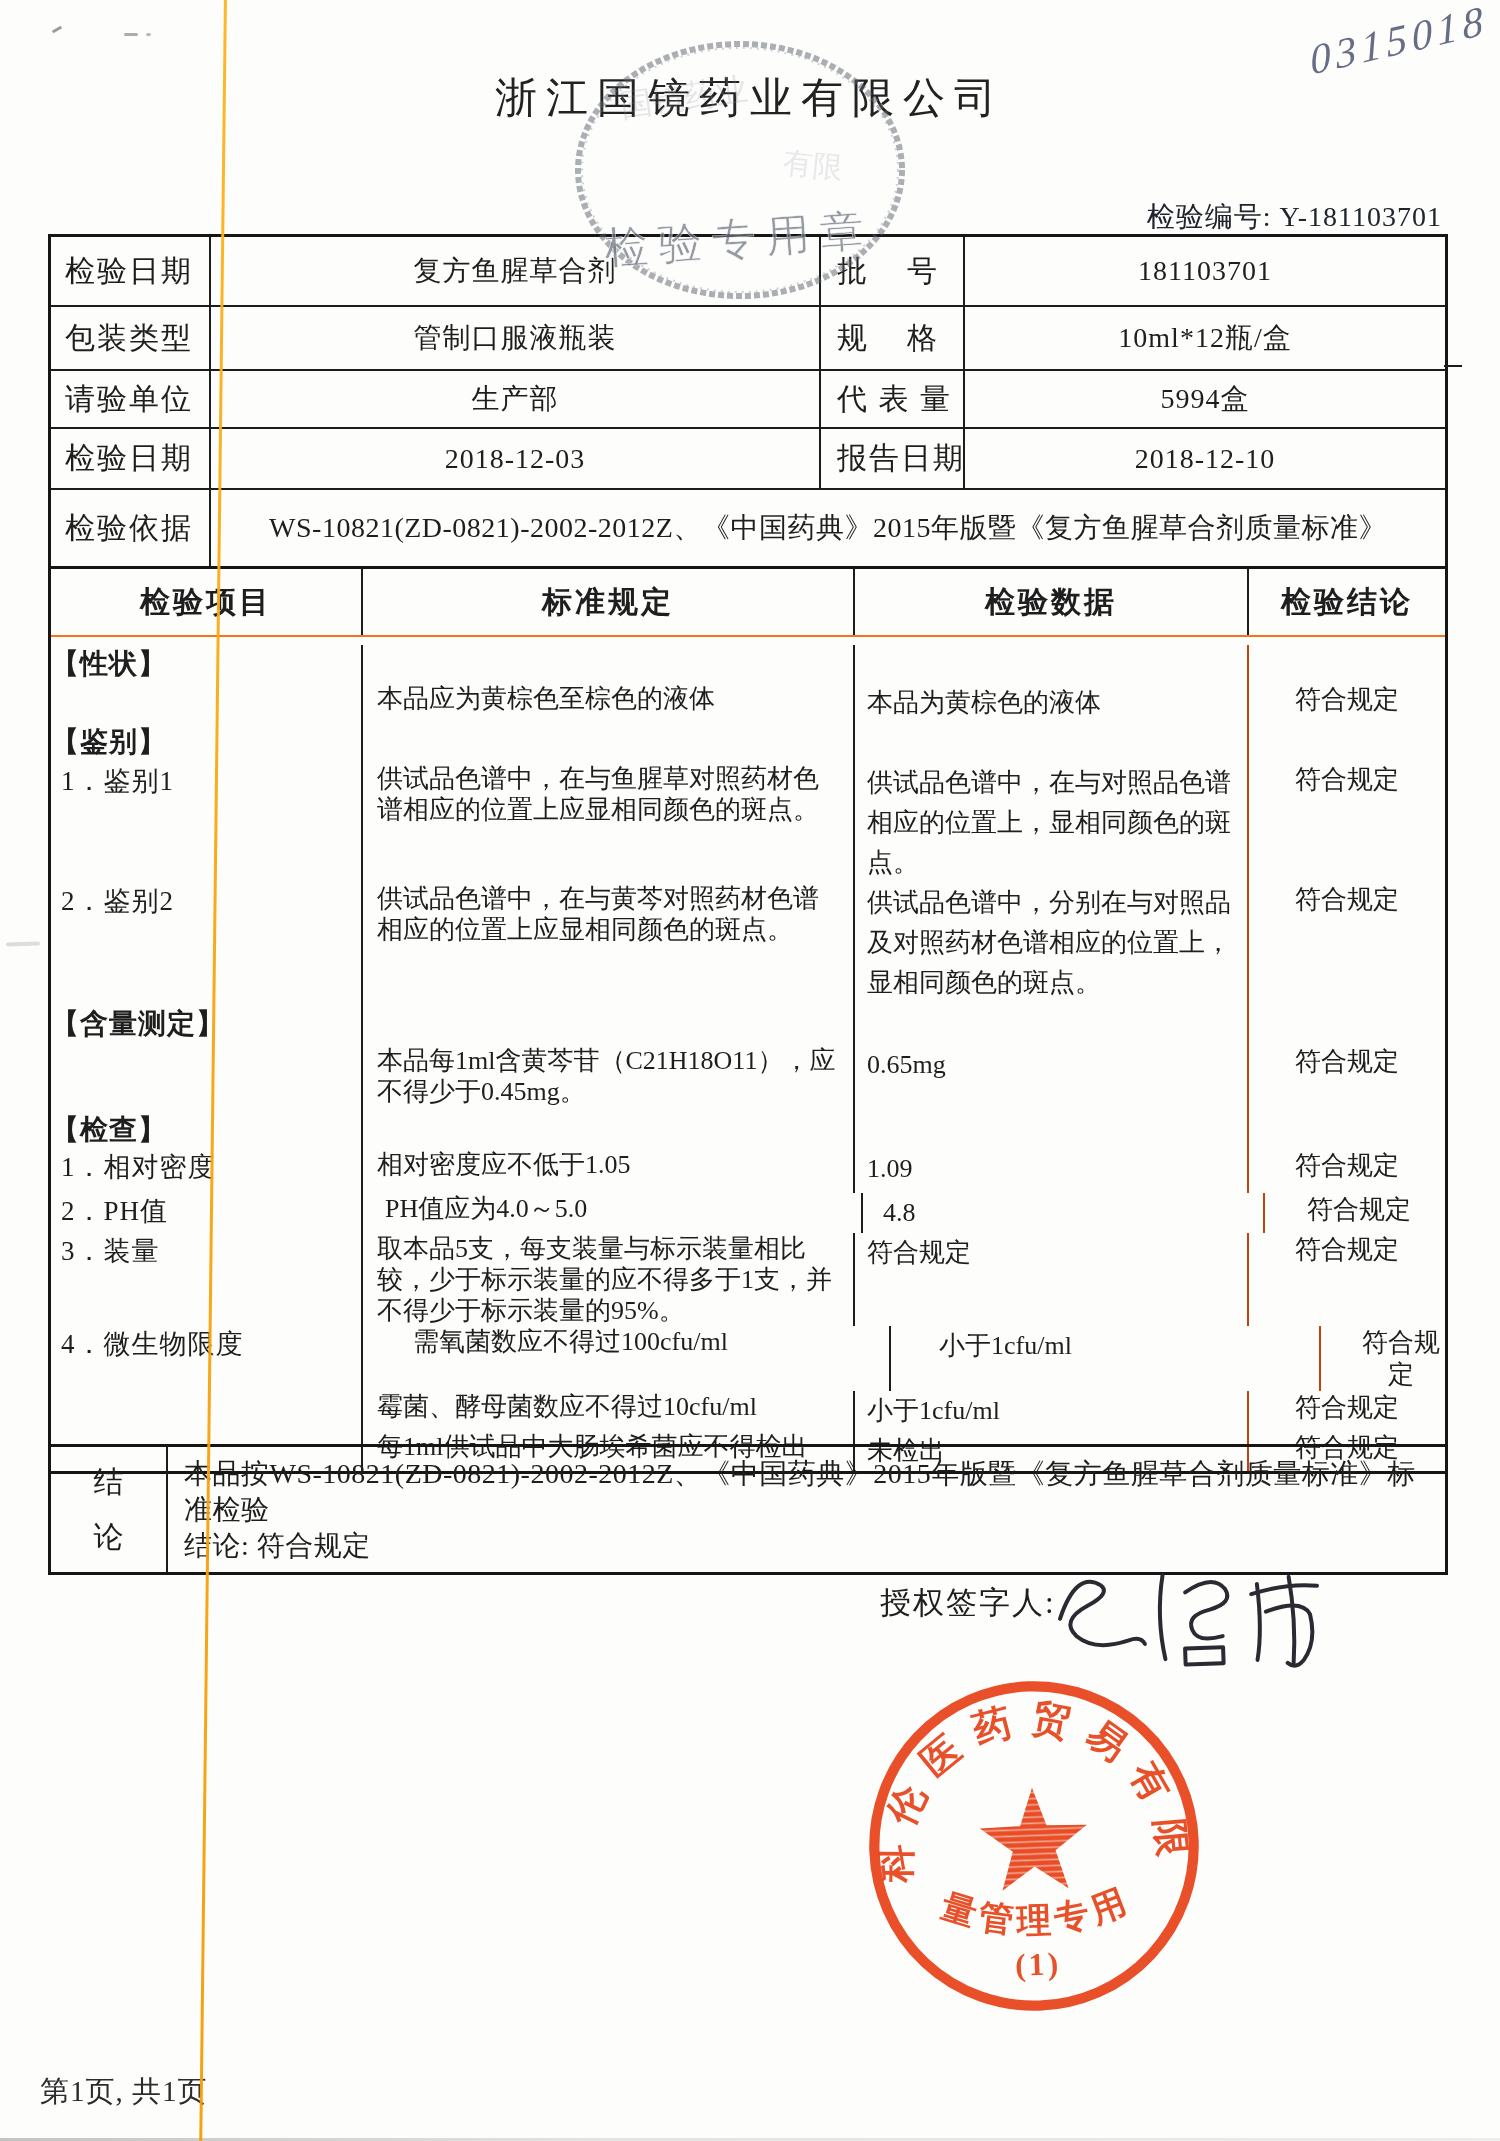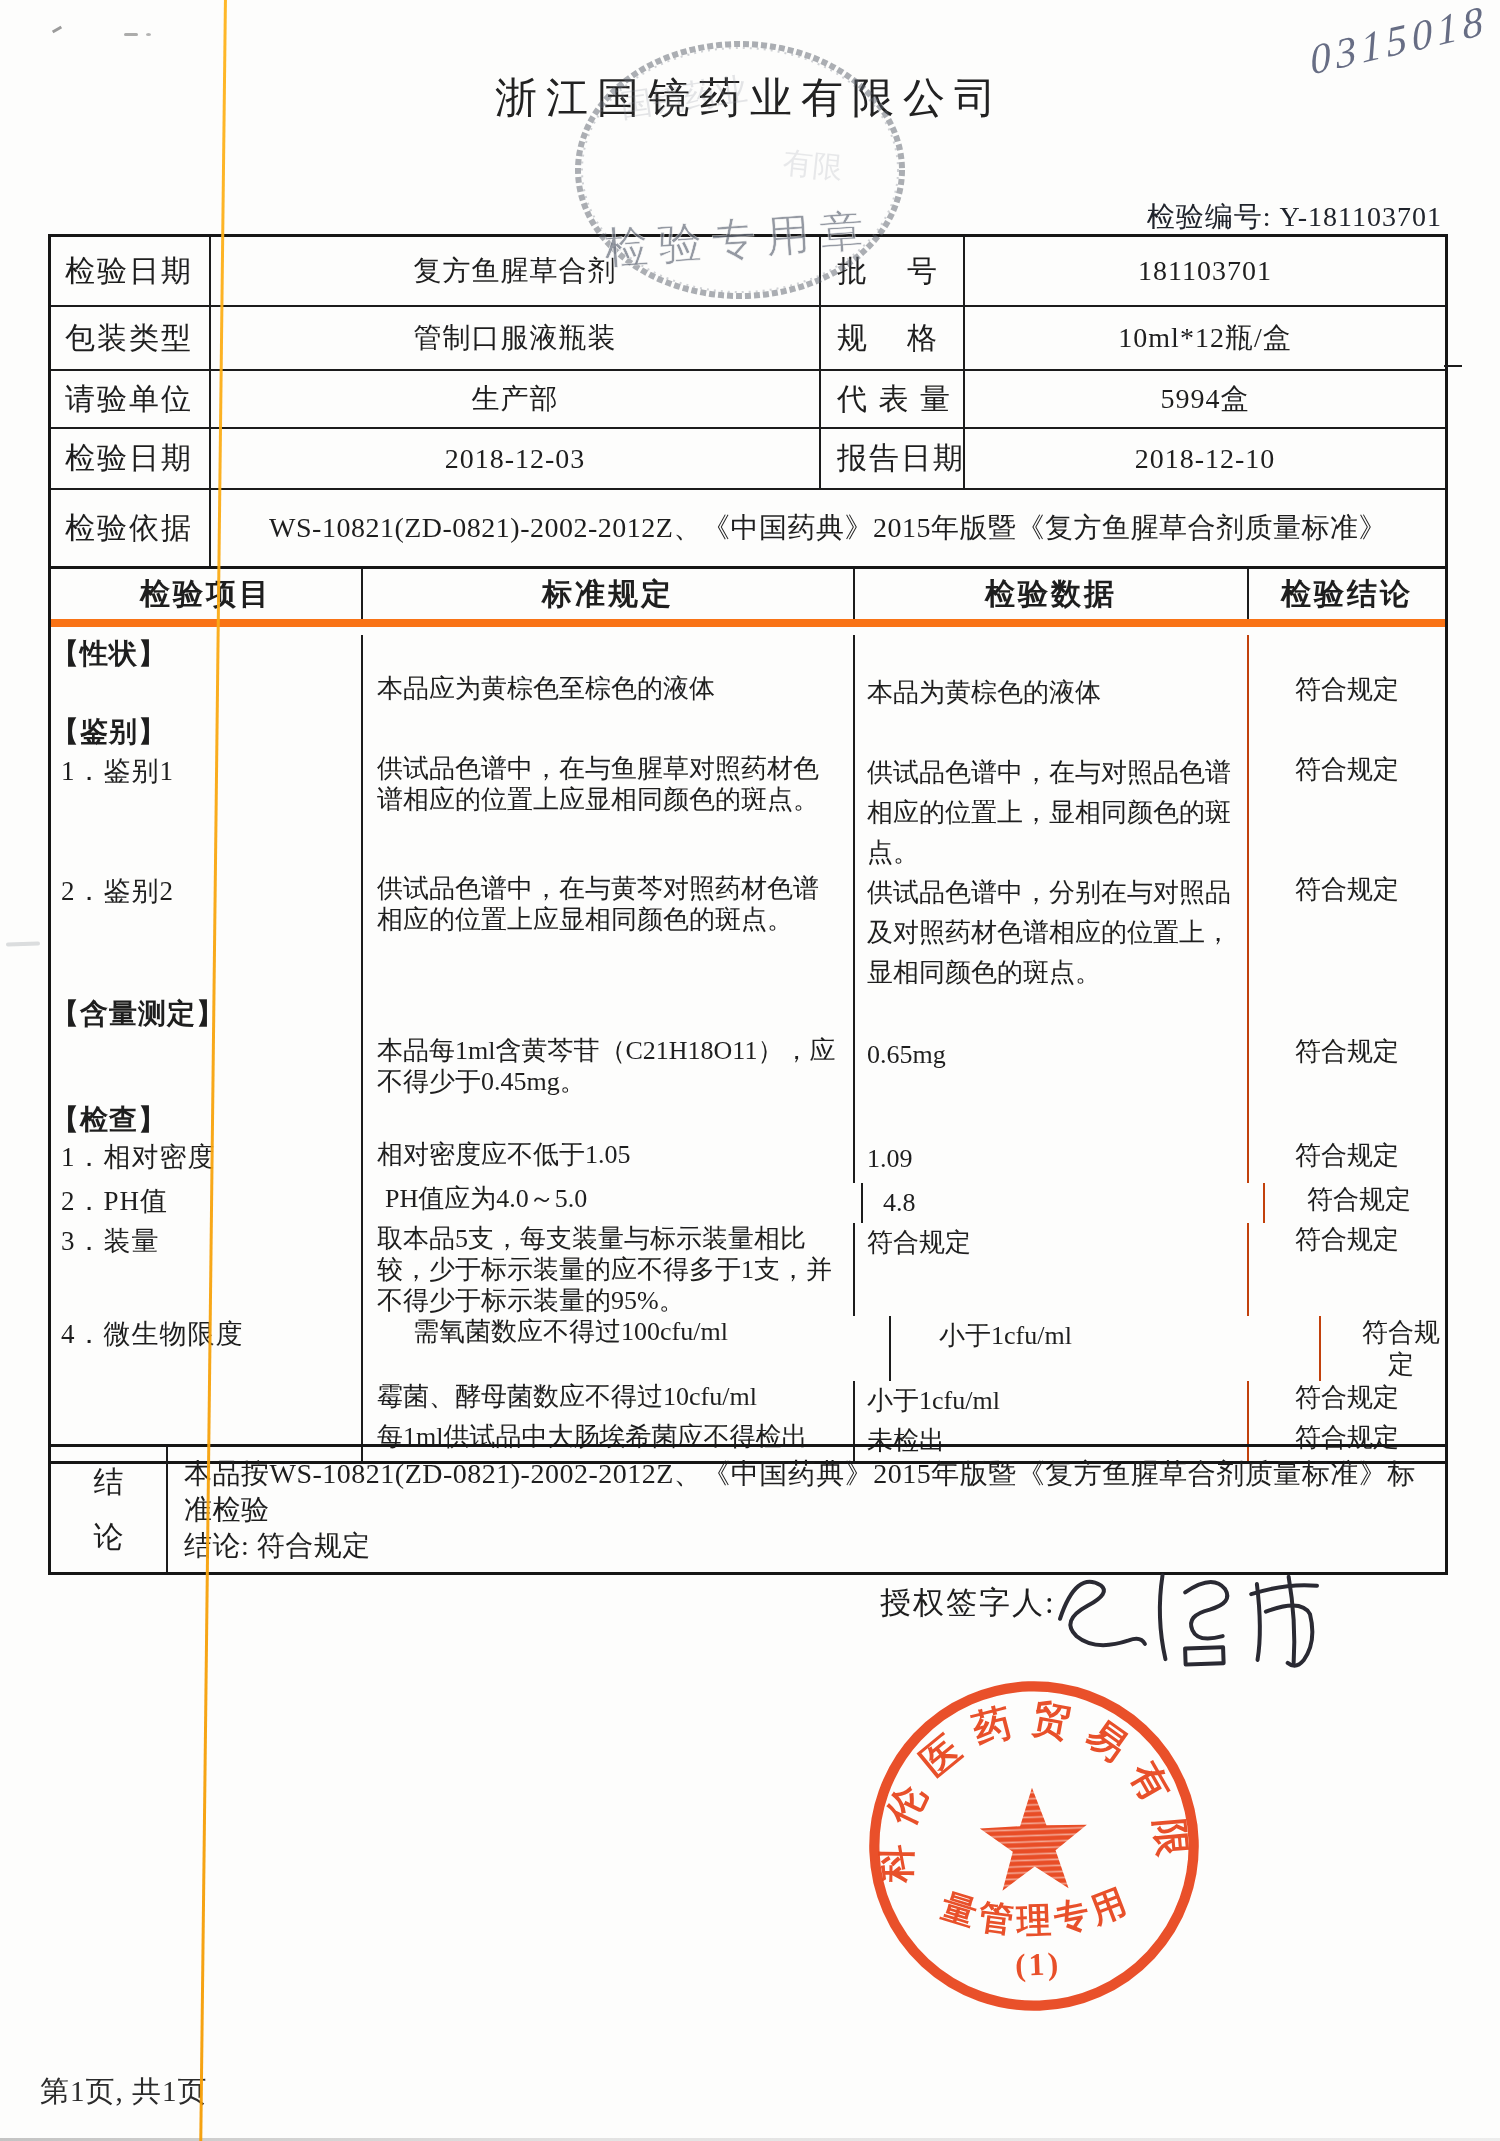--- a/index.html
+++ b/index.html
@@ -39,21 +39,21 @@
   .cell-label { padding-left:14px; font-size:30px; letter-spacing:2px; border-right:2px solid #1c1c1c; }
   .cell-val { justify-content:center; font-size:28px; border-right:2px solid #1c1c1c; letter-spacing:1px; }
   .cell-label2 { padding-left:16px; font-size:30px; border-right:2px solid #1c1c1c; letter-spacing:2px; white-space:pre; }
   .cell-val2 { justify-content:center; font-size:28px; letter-spacing:1px; }
   .r1{height:70px;} .r2{height:64px;} .r3{height:58px;} .r4{height:61px;border-bottom:2px solid #1c1c1c;}
   .r5{height:76px;}
   .r5 .cell-basis { justify-content:center; font-size:28px; letter-spacing:.5px; }
   .stub { position:absolute; left:1444px; top:365px; width:18px; height:2px; background:#1c1c1c; }
   
   .result-tbl { top:566px; }
-  .rhead { display:grid; grid-template-columns:312px 492px 394px auto; height:58px; border-bottom:8px solid #f97316; }
+  .rhead { display:grid; grid-template-columns:312px 492px 394px auto; height:68px; border-bottom:2px solid #f97316; }
   .rhead > div { display:flex; align-items:center; justify-content:center;
     font-size:30px; font-weight:700; letter-spacing:3px; }
   .rhead > div:not(:last-child) { border-right:2px solid #1c1c1c; }
   #result-body { padding-top:8px; }
   .rrow { display:grid; grid-template-columns:312px 492px 394px auto; }
   .rrow > div { padding:0 4px; }
   .rrow .c-item { padding-left:10px; font-size:27px; letter-spacing:1px; border-right:2px solid #1c1c1c; }
   .rrow.section .c-item { font-weight:700; font-size:28px; padding-left:0; }
   .rrow.item .c-item { }
   .rrow .c-std { padding-left:14px; padding-right:10px; font-size:26px; line-height:31px; border-right:2px solid #1c1c1c; }

